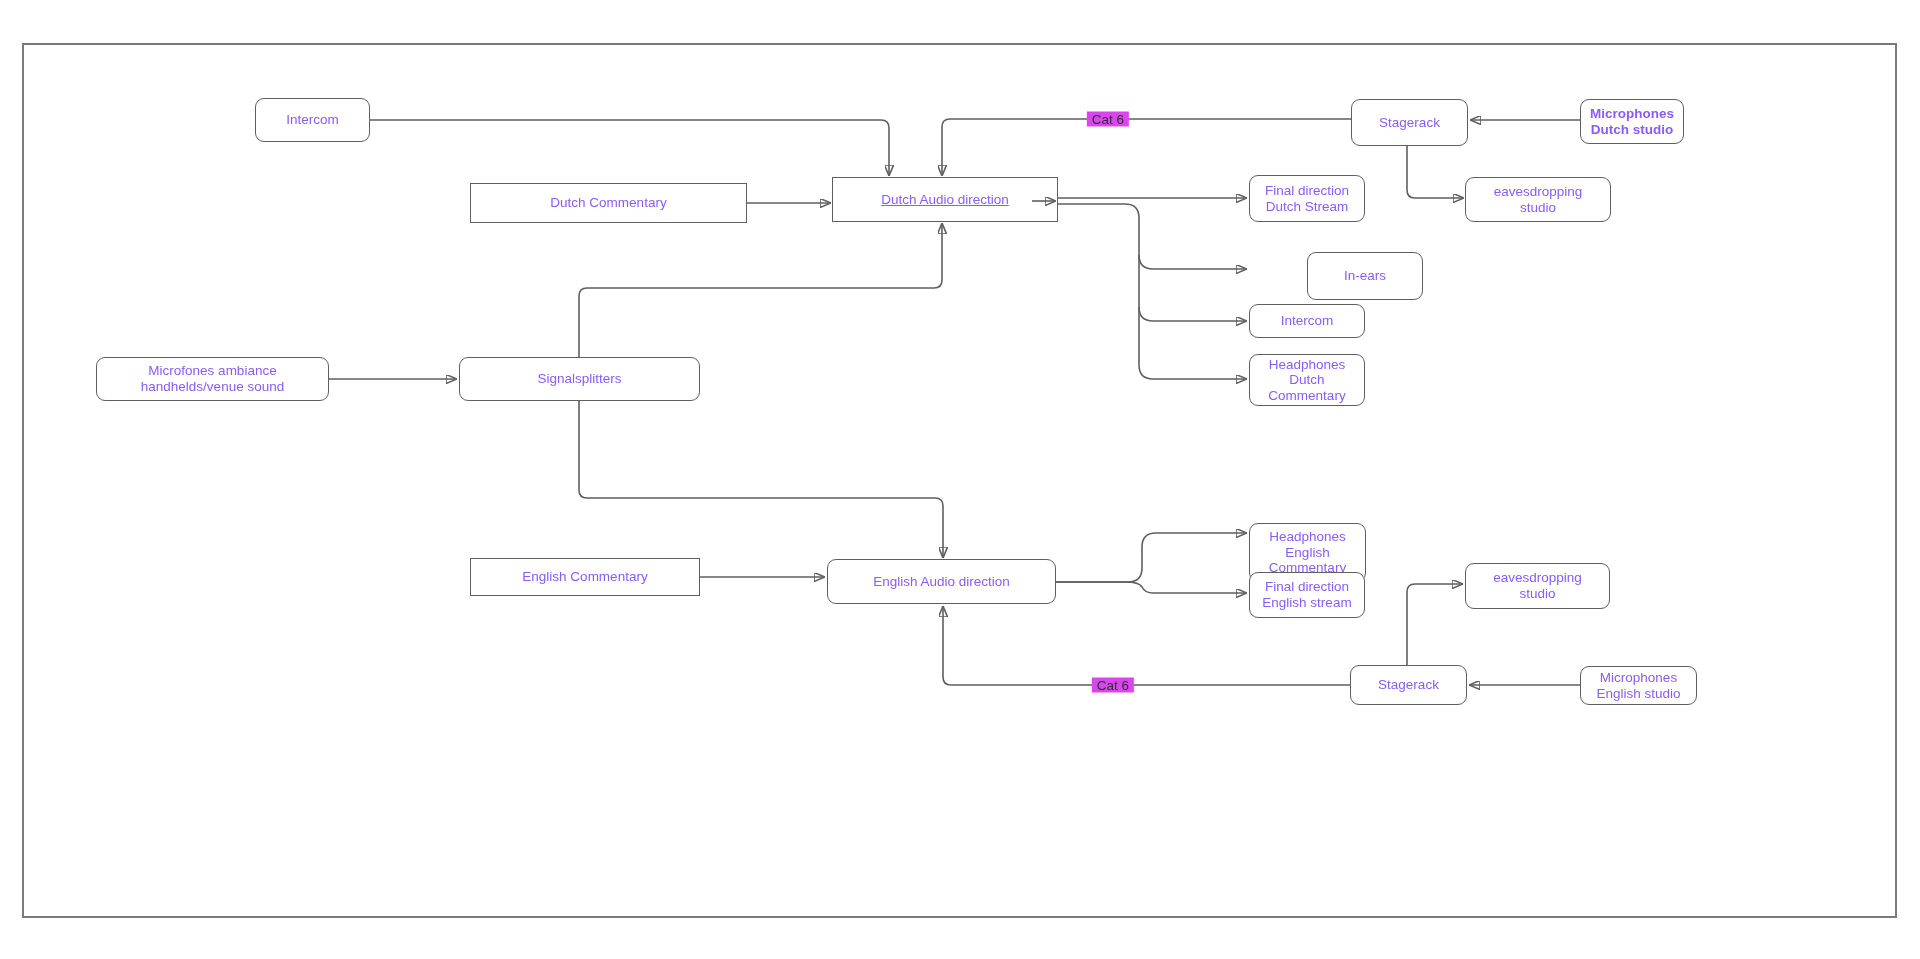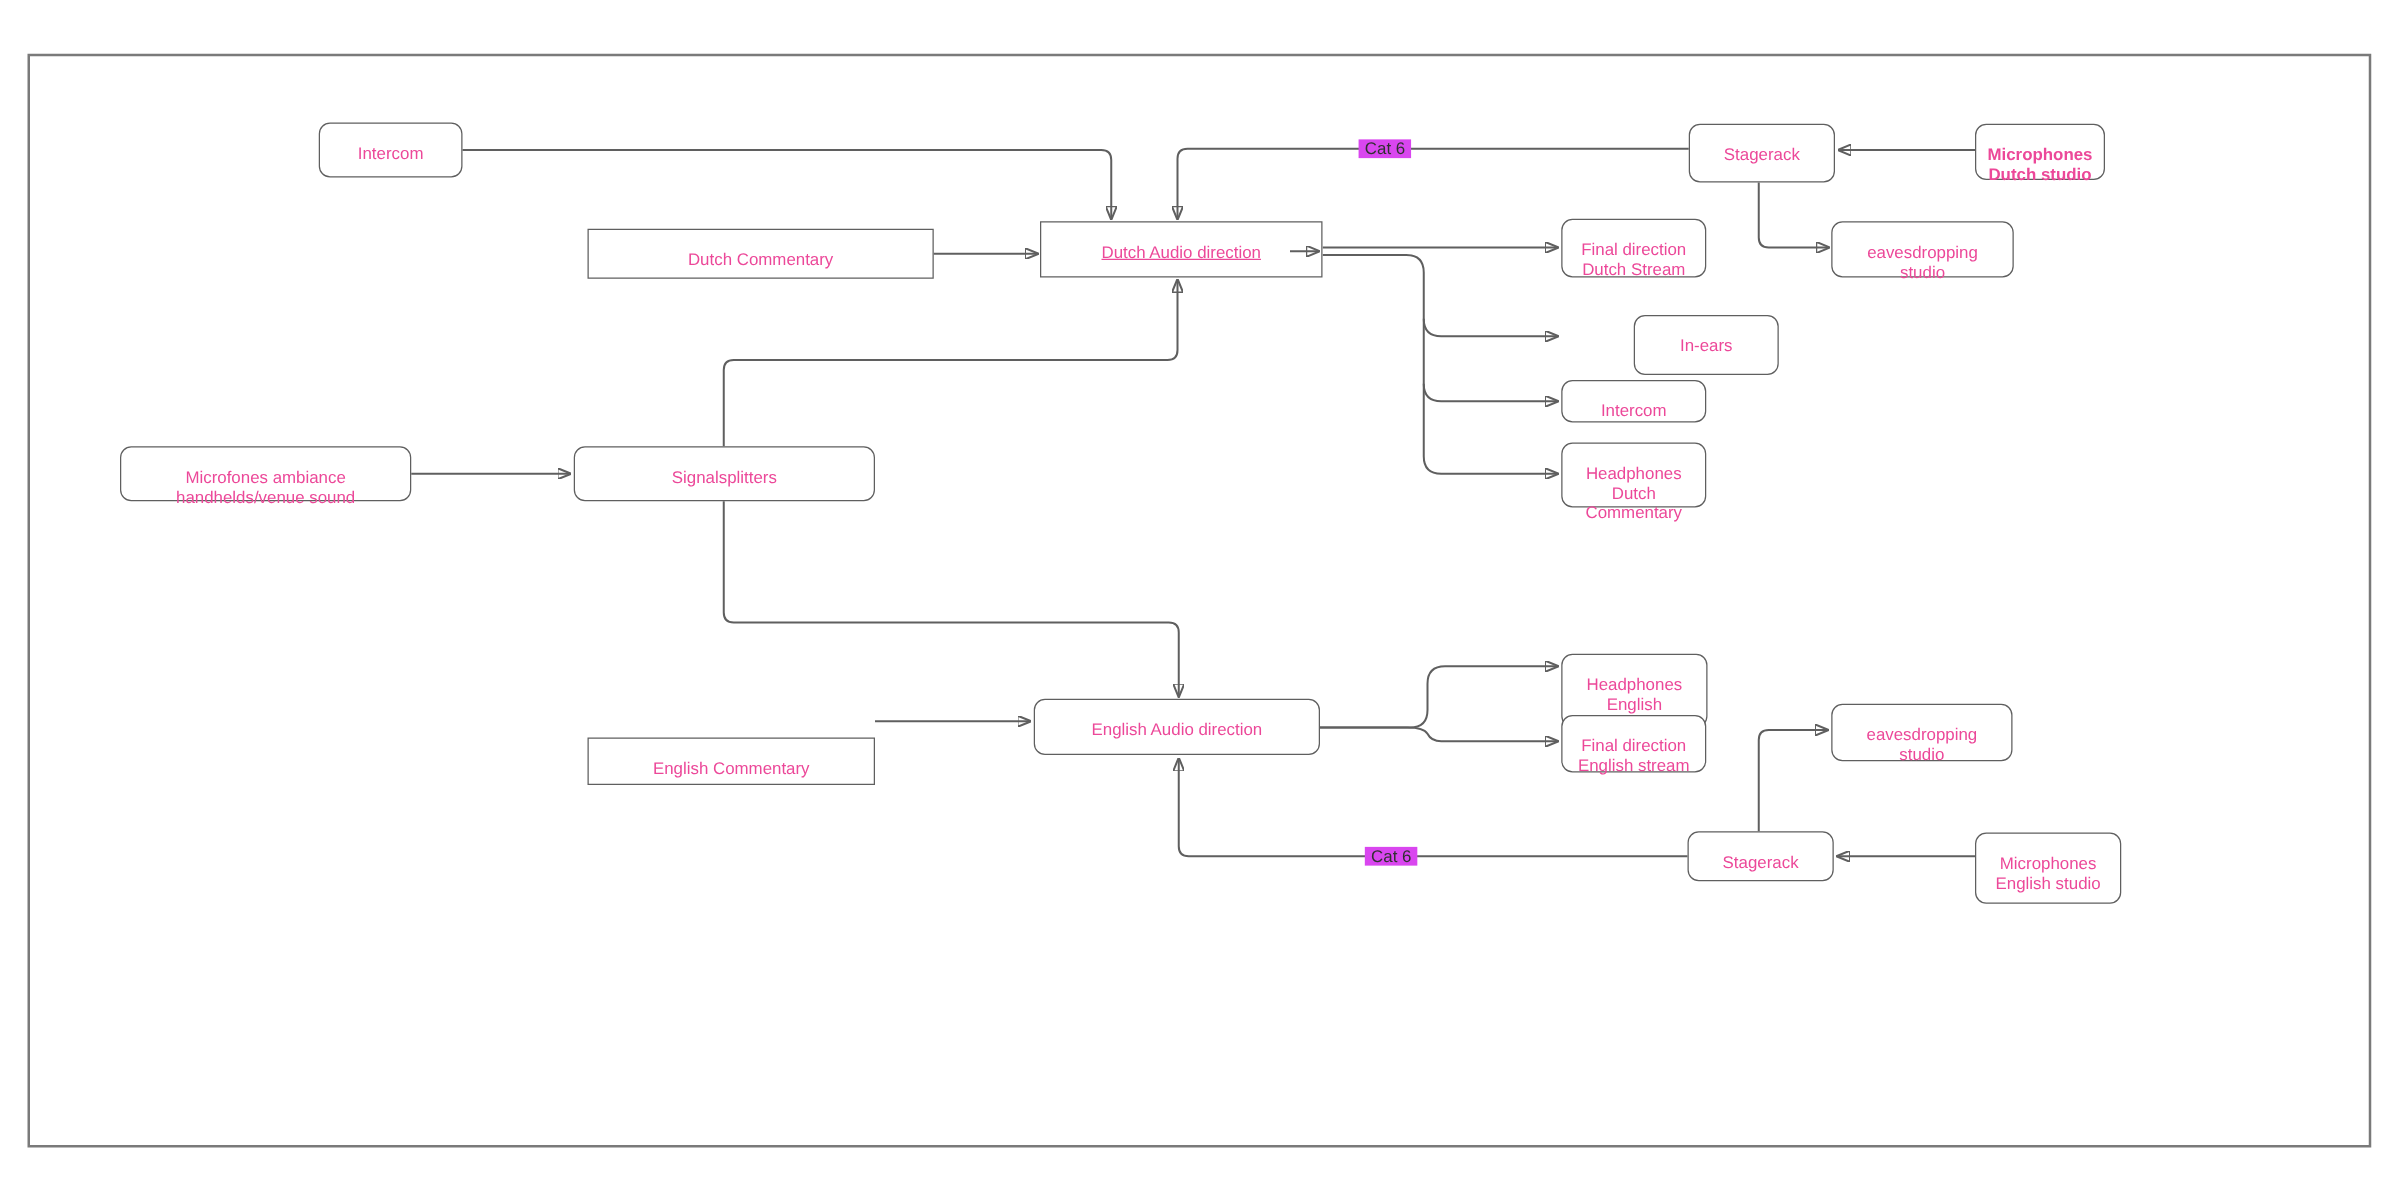--- a/index.html
+++ b/index.html
@@ -3,22 +3,22 @@
 <meta charset="utf-8">
 <style>
   html,body{margin:0;padding:0;background:#ffffff;}
   .canvas{position:relative;width:1920px;height:959px;background:#ffffff;overflow:hidden;
           font-family:"Liberation Sans", sans-serif;}
   .frame{position:absolute;border:2px solid #7a7a7a;background:transparent;}
   svg.layer{position:absolute;left:0;top:0;pointer-events:none;}
   svg.layer path{fill:none;stroke:#5f5f5f;stroke-width:1.6;}
   .nodes{position:absolute;left:0;top:0;width:100%;height:100%;}
   .node{position:absolute;box-sizing:border-box;border:1.5px solid #5f5f5f;background:#ffffff;
-        display:flex;align-items:flex-start;justify-content:center;text-align:center;
-        color:#ec4899;font-size:13.5px;line-height:1.16;padding:16px 8px;}
+        display:flex;align-items:center;justify-content:center;text-align:center;
+        color:#8b5cf6;font-size:13.5px;line-height:1.16;padding:2px 8px;}
   .node.rounded{border-radius:9px;}
   .node.rect{border-radius:0;}
   .edge-label{position:absolute;transform:translate(-50%,-50%);background:#d946ef;
         color:#303030;font-size:13.5px;padding:0 5px;white-space:nowrap;}
 </style>
 </head>
 <body>
 
 <div class="canvas">
   <div class="frame" style="left: 22px; top: 43px; width: 1871px; height: 871px; border-color: rgb(122, 122, 122);"></div>
@@ -81,39 +81,39 @@
       </div>
       <div class="node rounded" style="left: 1249px; top: 354px; width: 116px; height: 52px;">
         <span>Headphones Dutch Commentary</span>
       </div>
       <div class="node rounded" style="left: 96px; top: 357px; width: 233px; height: 44px;">
         <span>Microfones ambiance handhelds/venue sound</span>
       </div>
       <div class="node rounded" style="left: 459px; top: 357px; width: 241px; height: 44px;">
         <span>Signalsplitters</span>
       </div>
-      <div class="node rect" style="left: 470px; top: 558px; width: 230px; height: 38px; margin-top: 32px;">
+      <div class="node rect" style="left: 470px; top: 558px; width: 230px; height: 38px;">
         <span>English Commentary</span>
       </div>
       <div class="node rounded" style="left: 827px; top: 559px; width: 229px; height: 45px;">
         <span>English Audio direction</span>
       </div>
       <div class="node rounded" style="left: 1249px; top: 503px; width: 117px; height: 59px; margin-top: 20px;">
         <span>Headphones English Commentary</span>
       </div>
       <div class="node rounded" style="left: 1249px; top: 572px; width: 116px; height: 46px;">
         <span>Final direction English stream</span>
       </div>
       <div class="node rounded" style="left: 1465px; top: 563px; width: 145px; height: 46px;">
         <span>eavesdropping studio</span>
       </div>
       <div class="node rounded" style="left: 1350px; top: 665px; width: 117px; height: 40px;">
         <span>Stagerack</span>
       </div>
-      <div class="node rounded" style="left: 1580px; top: 666px; width: 117px; height: 57px;">
+      <div class="node rounded" style="left: 1580px; top: 666px; width: 117px; height: 39px;">
         <span>Microphones English studio</span>
       </div>
     </div>
 
   <svg class="layer" id="edges-top" width="1920" height="959" viewBox="0 0 1920 959">
     <defs>
       <marker id="arrTop" viewBox="0 0 11 9" refX="10" refY="4.5" markerWidth="11" markerHeight="9" markerUnits="userSpaceOnUse" orient="auto">
         <path d="M0,0 L11,4.5 L0,9 Z" fill="#2f2f2f" stroke="none"></path>
       </marker>
     </defs>

